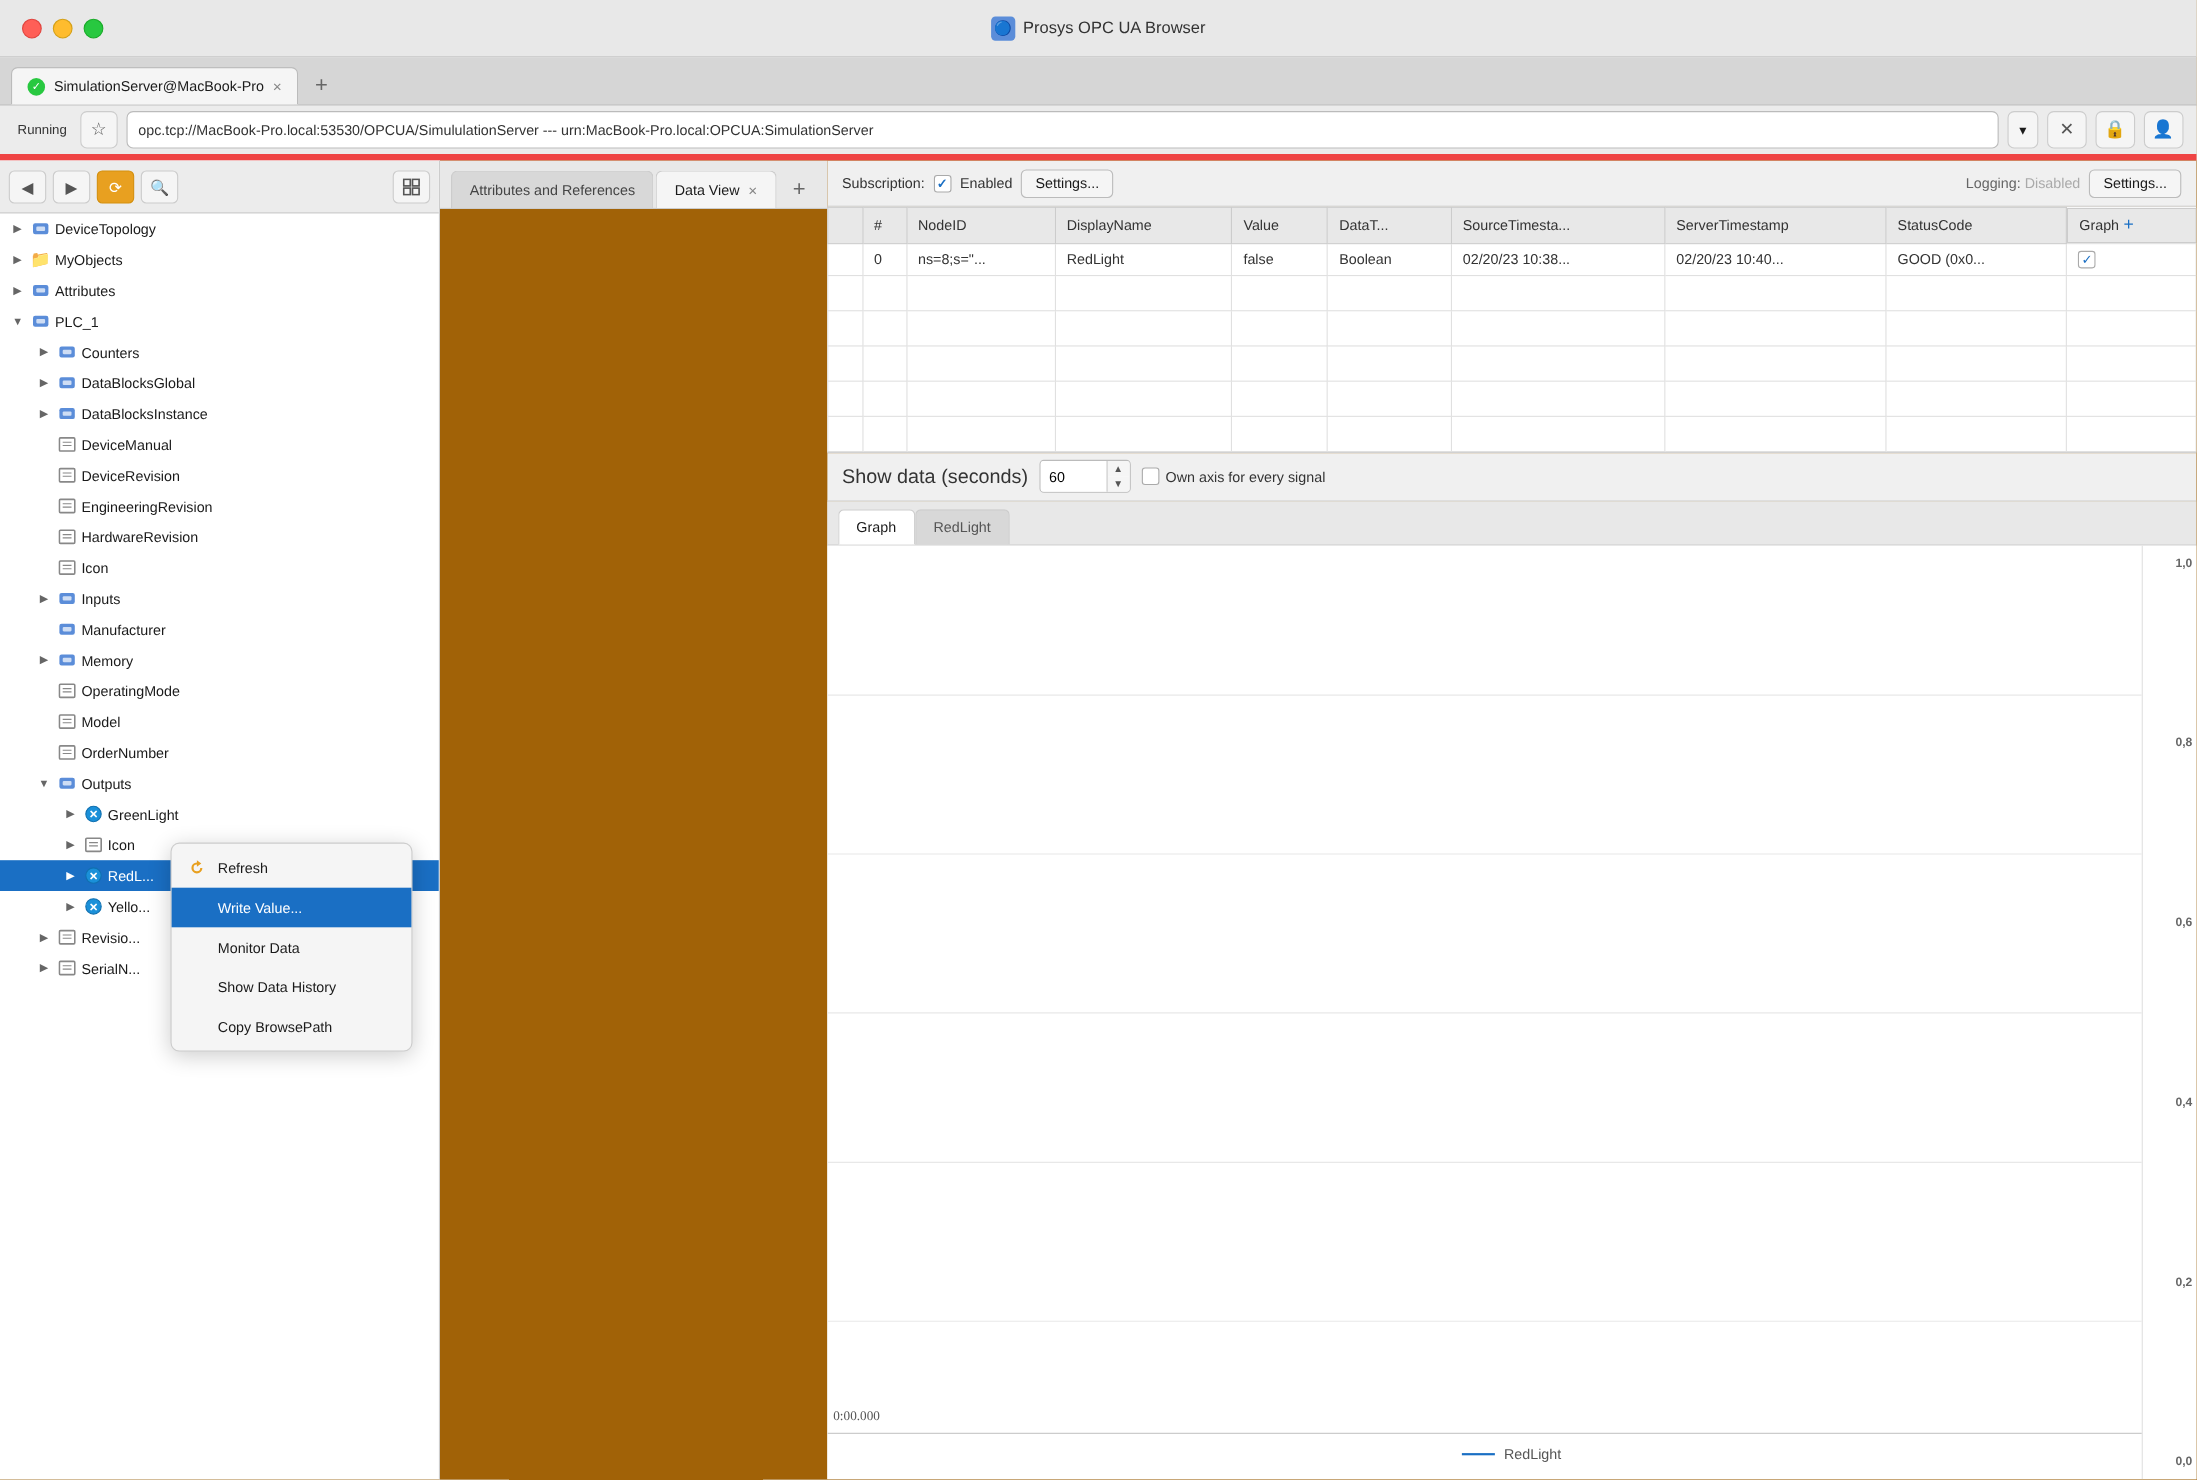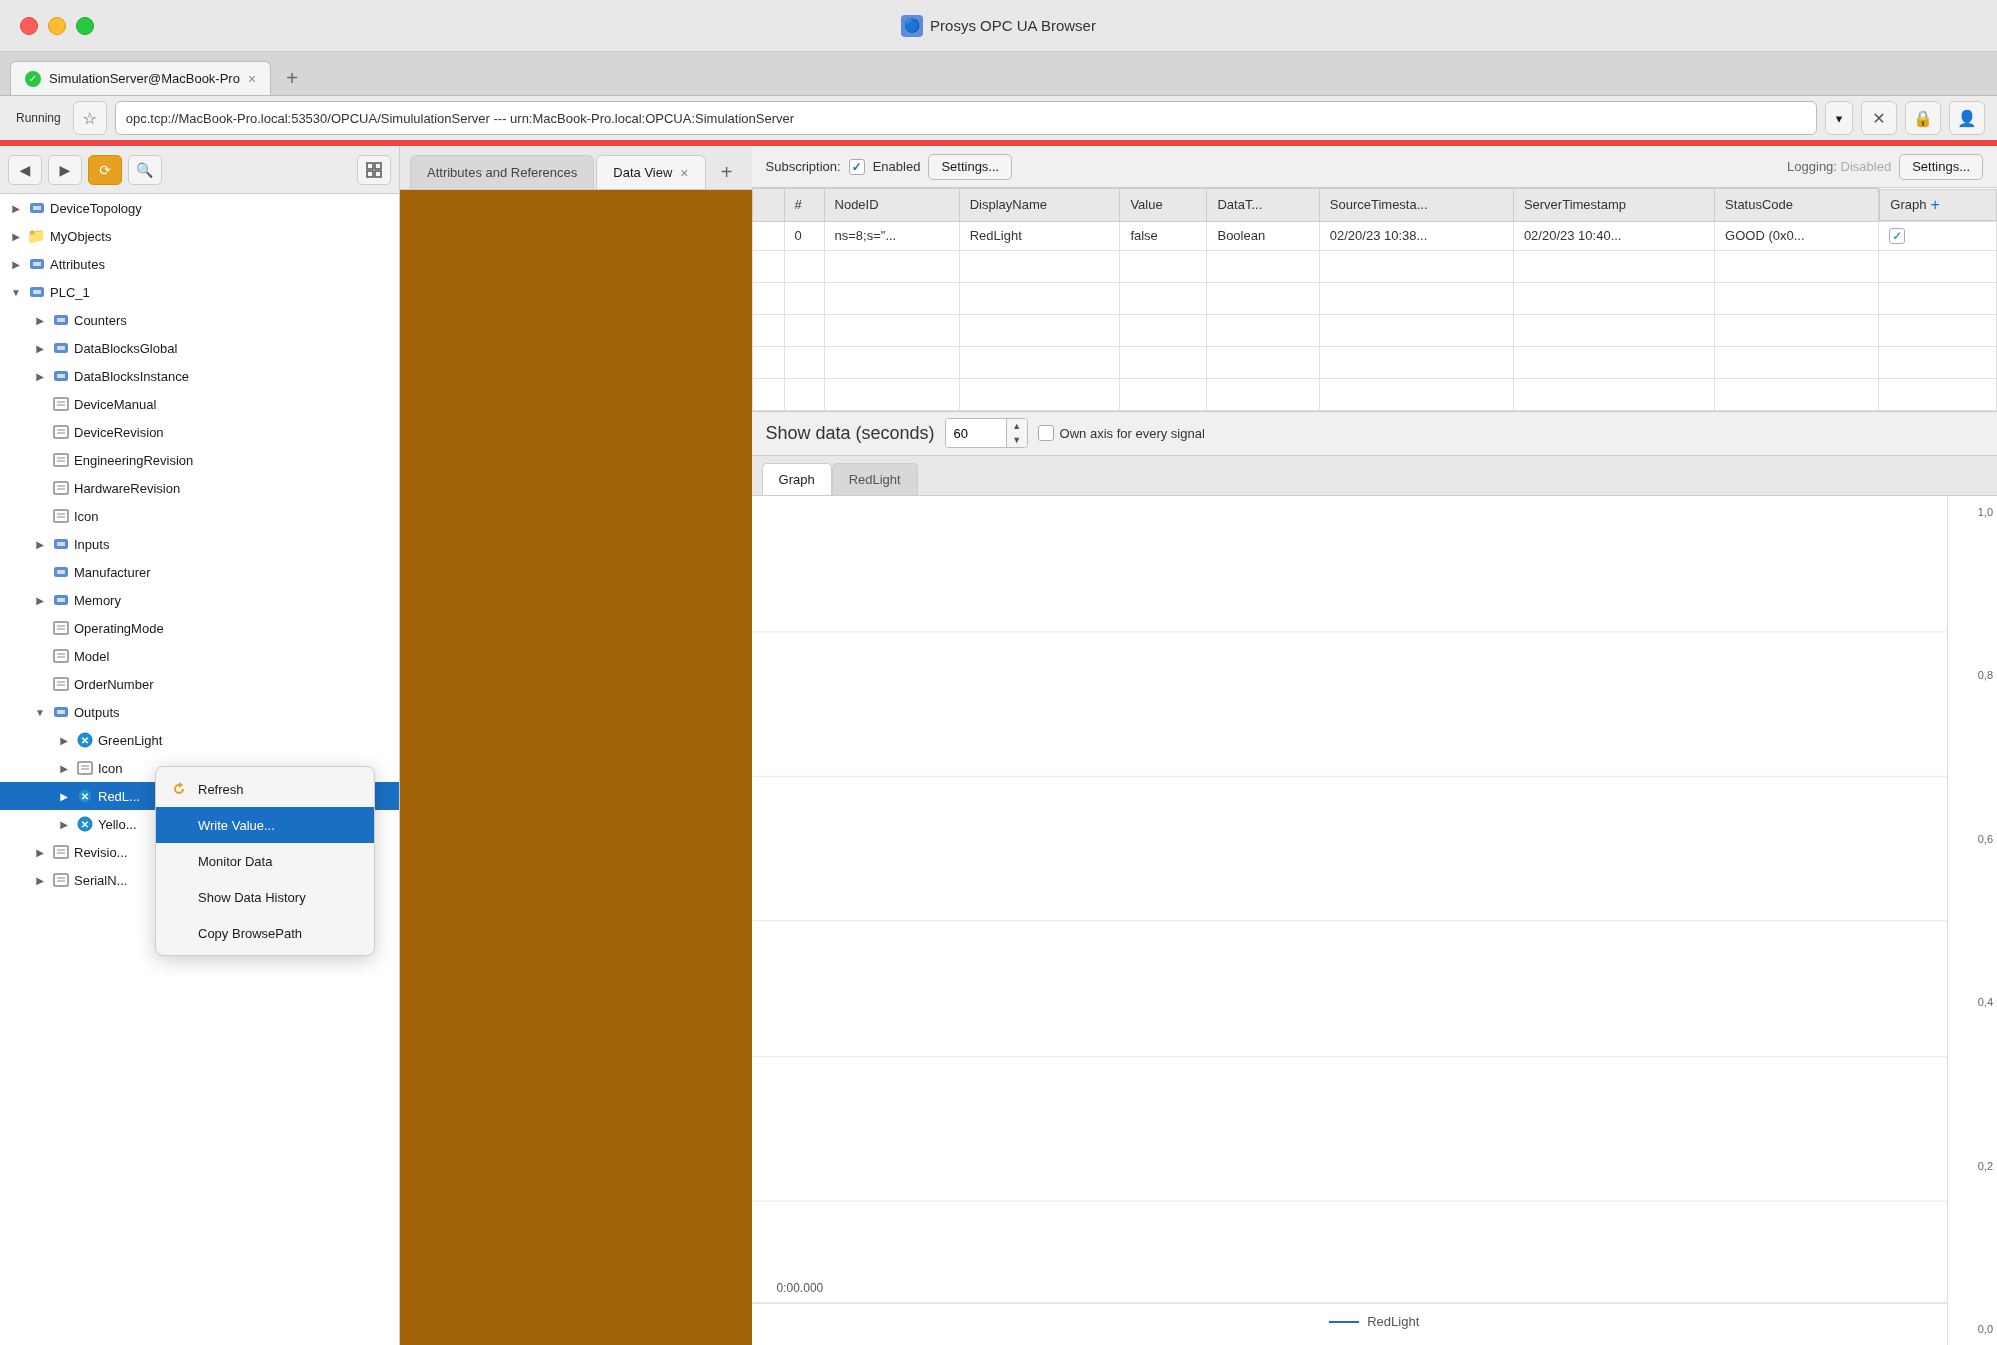--- a/index.html
+++ b/index.html
@@ -386,27 +386,29 @@
       width: 50px;
       height: 100%;
       display: flex;
       flex-direction: column;
       justify-content: space-between;
       padding: 10px 4px;
       align-items: flex-end;
       font-size: 11px;
       color: #666;
       border-left: 1px solid #e0e0e0;
+      font-weight: bold;
     }
     .graph-time-label {
       position: absolute;
       bottom: 50px;
-      left: 25px;
+      left: 6px;
       font-size: 12px;
       color: #555;
+      font-family: Liberation Serif, serif;
     }
     .graph-legend {
       position: absolute;
       bottom: 16px;
       left: 50%;
       transform: translateX(-50%);
       display: flex;
       align-items: center;
       gap: 8px;
       font-size: 13px;

